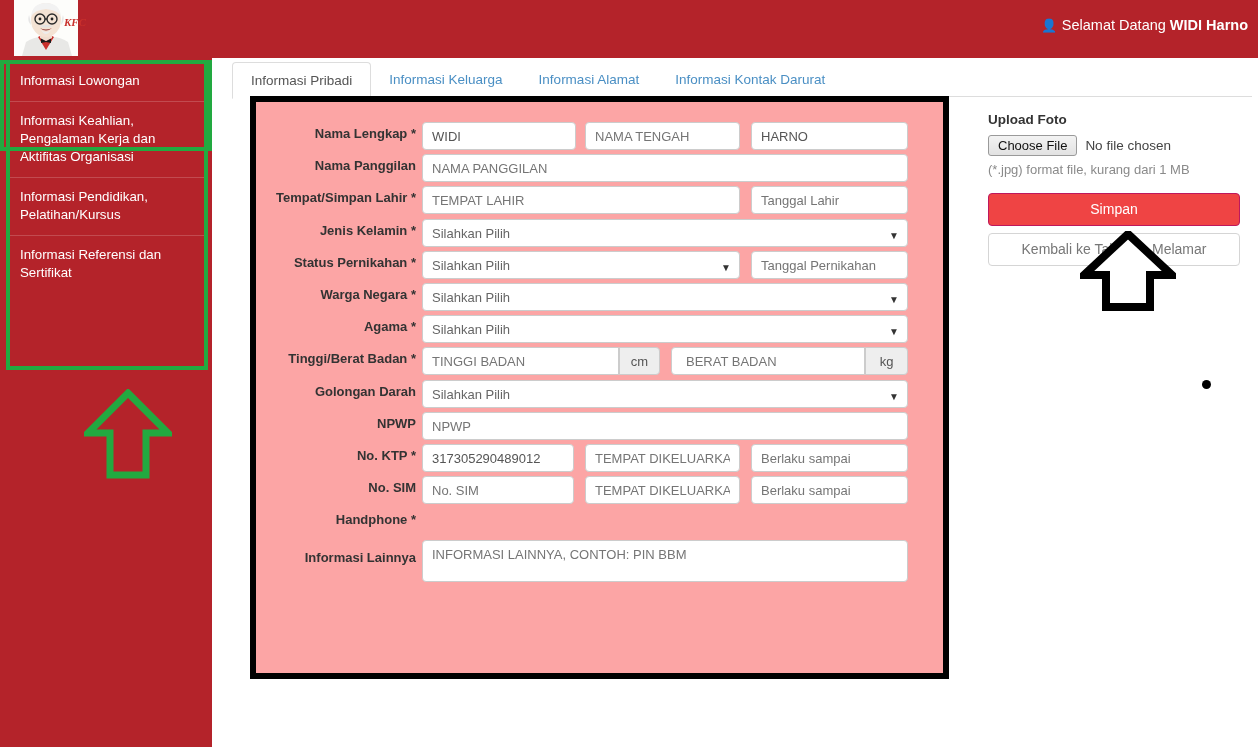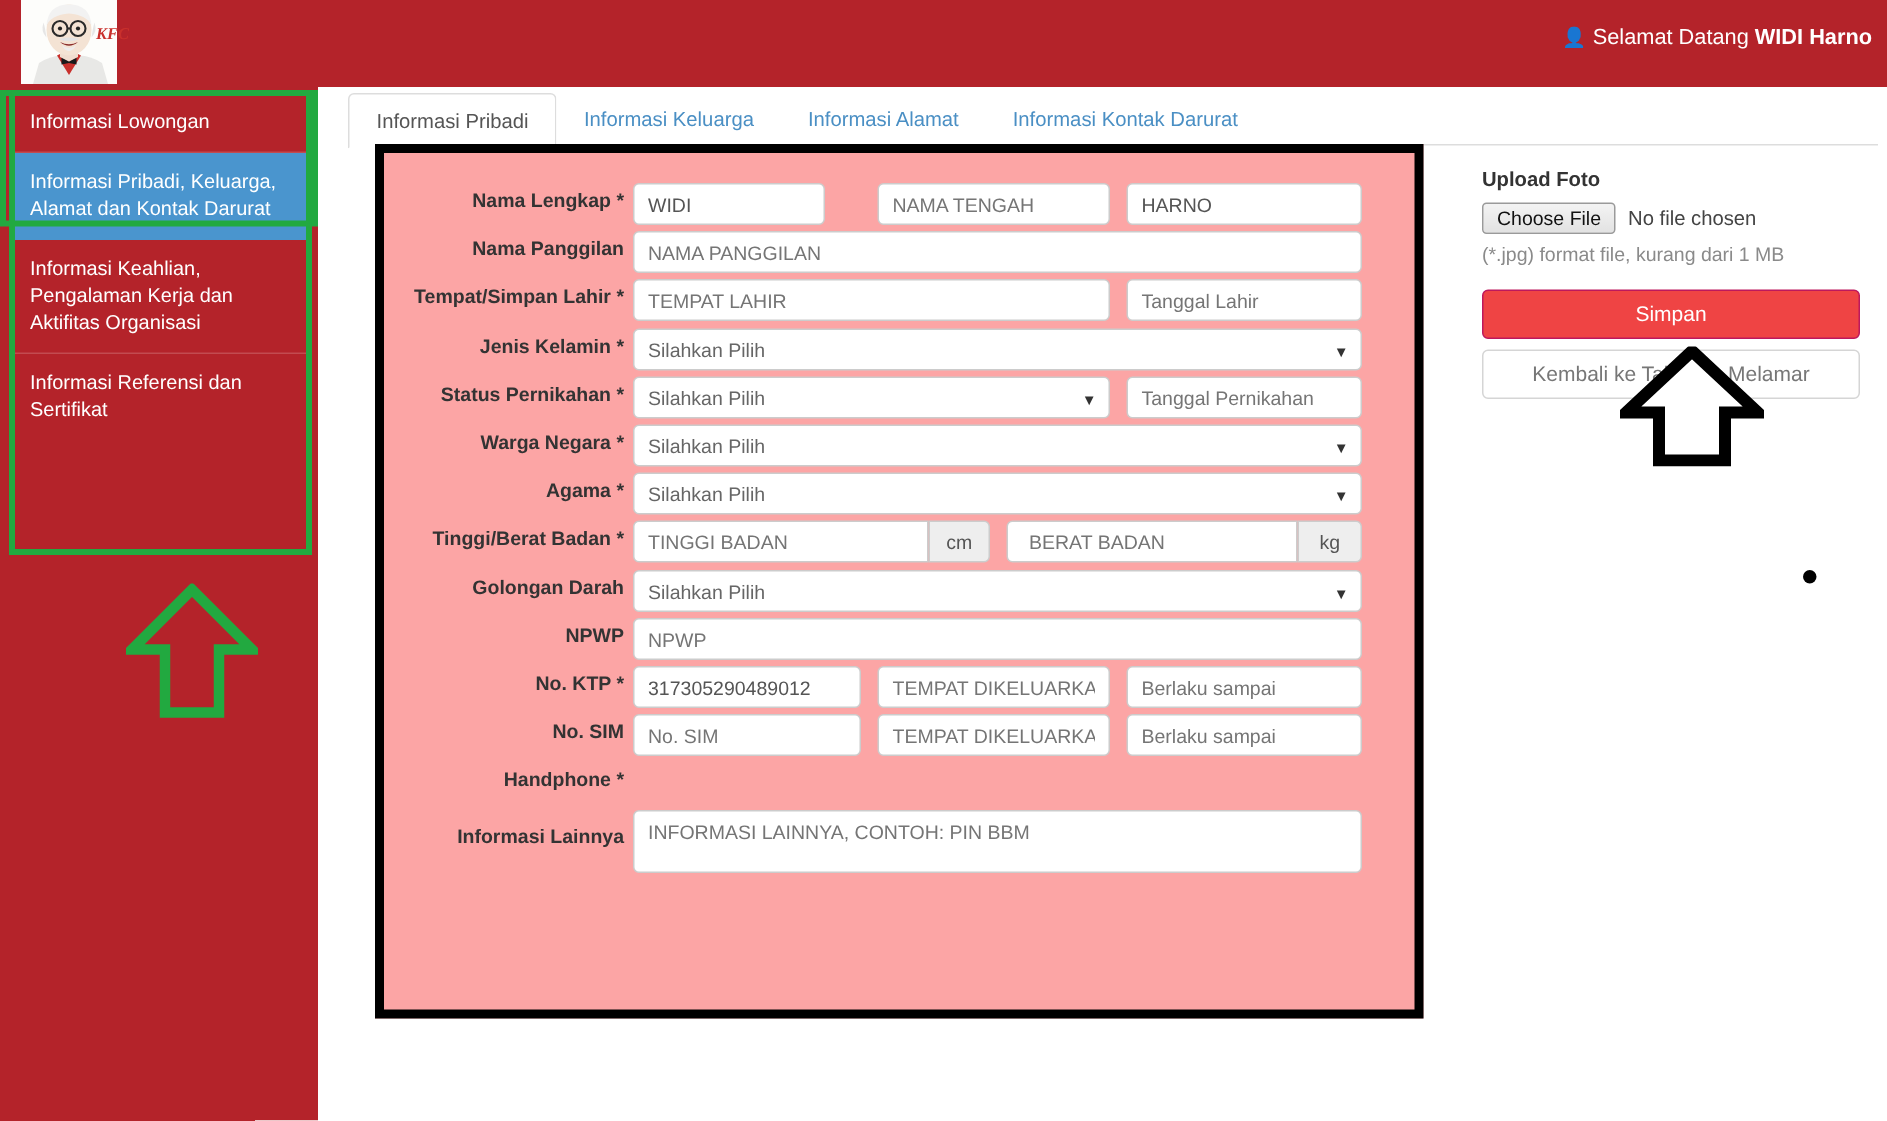--- a/index.html
+++ b/index.html
@@ -183,25 +183,25 @@
   <div id="welcome">
     <span class="uicon">👤</span><span>Selamat Datang </span><b>WIDI Harno</b>
   </div>
 </div>
 
 <div id="sidebar">
   <div class="menu">
     <div class="menu-item">
       <span>Informasi Lowongan</span>
     </div>
-    <div class="menu-item active">
-      <span>Informasi Pribadi, Keluarga, Alamat dan Kontak Darurat</span>
-    </div>
     <div class="menu-item">
       <span>Informasi Keahlian, Pengalaman Kerja dan Aktifitas Organisasi</span>
+    </div>
+    <div class="menu-item">
+      <span>Informasi Pendidikan, Pelatihan/Kursus</span>
     </div>
     <div class="menu-item" style="border-bottom:none">
       <span>Informasi Referensi dan Sertifikat</span>
     </div>
   </div>
 </div>
 
 <div class="green-box" id="green-outer"></div>
 <div class="green-box" id="green-inner"></div>
 
@@ -218,21 +218,21 @@
   <span class="tab">Informasi Kontak Darurat</span>
 </div>
 
 <div id="form-box">
 
   <div class="row" style="top:20px">
     <div class="lbl">
       <span>Nama Lengkap</span>
       <span class="req">*</span>
     </div>
-    <input class="fld" style="left: 166px; width: 128px;" value="WIDI">
+    <input class="fld" style="left: 166px; width: 154px;" value="WIDI">
     <input class="fld ph" style="left: 329px; width: 155px;" placeholder="NAMA TENGAH">
     <input class="fld" style="left: 495px; width: 157px;" value="HARNO">
   </div>
 
   <div class="row" style="top:52px">
     <div class="lbl">Nama Panggilan</div>
     <input class="fld ph" style="left: 166px; width: 486px;" placeholder="NAMA PANGGILAN">
   </div>
 
   <div class="row" style="top:84px">

